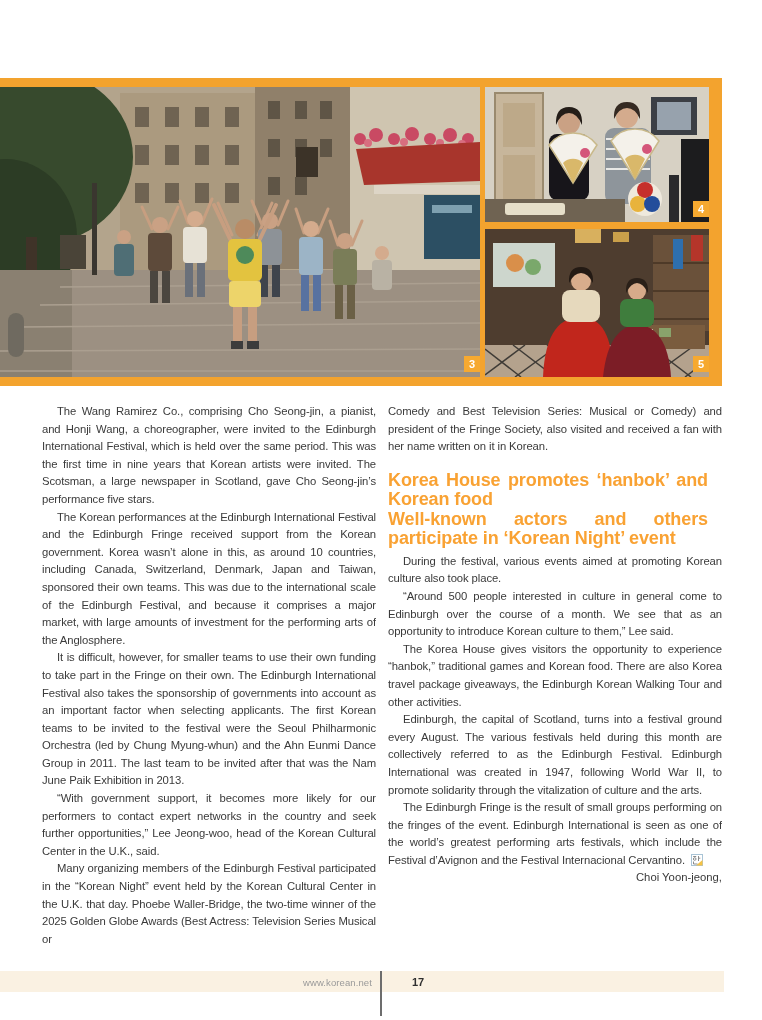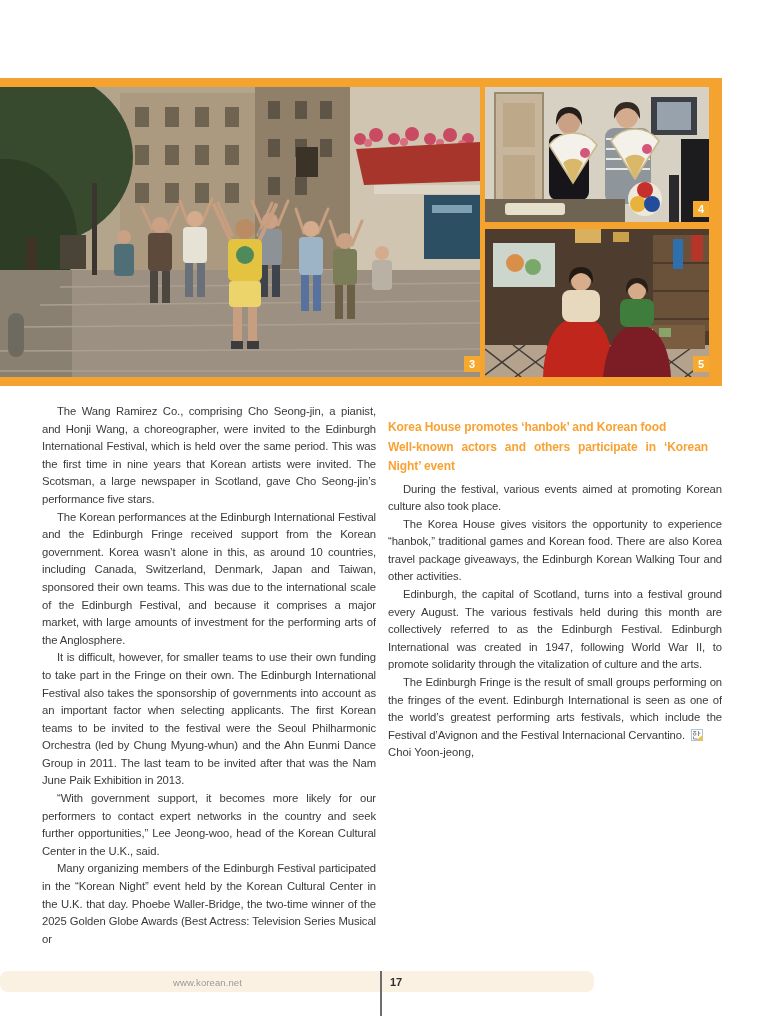--- a/index.html
+++ b/index.html
@@ -17,34 +17,34 @@
   .photo-bottom { flex:1; }
   .badge { position:absolute; right:0; bottom:5px; width:16px; height:16px;
     background:#f6a930; color:#ffffff; font-weight:bold; font-size:11px;
     display:flex; align-items:center; justify-content:center; }
 
   
   .columns { position:absolute; left:42px; top:403px; width:680px; display:flex; gap:12px; }
   .col { flex:1; height:560px; overflow:hidden; }
   .para { text-align:justify; font-size:11.3px; line-height:17.6px; color:#3a3a3a; letter-spacing:-0.1px; }
   .indent { text-indent:15px; }
-  .heading { margin:15px 14px 4px 0; color:#f9a233; font-size:12px; line-height:19.5px;
+  .heading { margin:15px 14px 4px 0; color:#f9a233; font-size:18px; line-height:19.5px;
     font-weight:bold; letter-spacing:-0.1px; }
   .hline { display:block; text-align:justify; }
-  .byline { font-size:11.3px; line-height:17.6px; color:#3a3a3a; }
+  .byline { text-align:right; font-size:11.3px; line-height:17.6px; color:#3a3a3a; }
   .byline span { display:block; }
 
   .end-mark { display:inline-block; width:12px; height:12px; vertical-align:-2px; margin-left:3px; }
 
   
-  .footer-bar { position:absolute; left:0; top:971px; width:594px; height:21px; background:#faf1e2;border-radius:8px; }
+  .footer-bar { position:absolute; left:0; top:971px; width:724px; height:21px; background:#faf1e2; }
   .site { position:absolute; right:352px; top:50%; transform:translateY(-50%);
     font-size:9.5px; color:#9a9a9a; letter-spacing:0.1px; }
   .divider { position:absolute; left:380px; top:0; width:2px; height:45px; background:#6d6d6d; }
-  .pagenum { position:absolute; left:390px; top:50%; transform:translateY(-50%);
+  .pagenum { position:absolute; left:412px; top:50%; transform:translateY(-50%);
     font-size:11px; font-weight:bold; color:#2f2f2f; }
 </style>
 </head>
 <body>
 
 <div>
 
   <div class="photo-frame">
 
     <div class="photo photo-large">
@@ -267,25 +267,27 @@
   <div class="columns">
     <div class="col">
       <p class="para indent">The Wang Ramirez Co., comprising Cho Seong-jin, a pianist, and Honji Wang, a choreographer, were invited to the Edinburgh International Festival, which is held over the same period. This was the first time in nine years that Korean artists were invited. The Scotsman, a large newspaper in Scotland, gave Cho Seong-jin’s performance five stars.</p>
       <p class="para indent">The Korean performances at the Edinburgh International Festival and the Edinburgh Fringe received support from the Korean government. Korea wasn’t alone in this, as around 10 countries, including Canada, Switzerland, Denmark, Japan and Taiwan, sponsored their own teams. This was due to the international scale of the Edinburgh Festival, and because it comprises a major market, with large amounts of investment for the performing arts of the Anglosphere.</p>
       <p class="para indent">It is difficult, however, for smaller teams to use their own funding to take part in the Fringe on their own. The Edinburgh International Festival also takes the sponsorship of governments into account as an important factor when selecting applicants. The first Korean teams to be invited to the festival were the Seoul Philharmonic Orchestra (led by Chung Myung-whun) and the Ahn Eunmi Dance Group in 2011. The last team to be invited after that was the Nam June Paik Exhibition in 2013.</p>
       <p class="para indent">“With government support, it becomes more likely for our performers to contact expert networks in the country and seek further opportunities,” Lee Jeong-woo, head of the Korean Cultural Center in the U.K., said.</p>
       <p class="para indent">Many organizing members of the Edinburgh Festival participated in the “Korean Night” event held by the Korean Cultural Center in the U.K. that day. Phoebe Waller-Bridge, the two-time winner of the 2025 Golden Globe Awards (Best Actress: Television Series Musical or</p>
     </div>
 
     <div class="col">
+      <p class="para">Comedy and Best Television Series: Musical or Comedy) and president of the Fringe Society, also visited and received a fan with her name written on it in Korean.</p>
       <h3 class="heading">
         <span class="hline">Korea House promotes ‘hanbok’ and Korean food</span>
         <span class="hline">Well-known actors and others participate in ‘Korean Night’ event</span>
       </h3>
       <p class="para indent">During the festival, various events aimed at promoting Korean culture also took place.</p>
+      <p class="para indent">“Around 500 people interested in culture in general come to Edinburgh over the course of a month. We see that as an opportunity to introduce Korean culture to them,” Lee said.</p>
       <p class="para indent">The Korea House gives visitors the opportunity to experience “hanbok,” traditional games and Korean food. There are also Korea travel package giveaways, the Edinburgh Korean Walking Tour and other activities.</p>
       <p class="para indent">Edinburgh, the capital of Scotland, turns into a festival ground every August. The various festivals held during this month are collectively referred to as the Edinburgh Festival. Edinburgh International was created in 1947, following World War II, to promote solidarity through the vitalization of culture and the arts.</p>
       <p class="para indent">
         <span>The Edinburgh Fringe is the result of small groups performing on the fringes of the event. Edinburgh International is seen as one of the world’s greatest performing arts festivals, which include the Festival d’Avignon and the Festival Internacional Cervantino.</span>
         <svg class="end-mark" viewBox="0 0 12 12">
           <rect x="0.5" y="0.5" width="11" height="11" fill="#ffffff" stroke="#a9c4d6" stroke-width="1"></rect>
           <path d="M11.5,6 L11.5,11.5 L5,11.5 Z" fill="#f6c244"></path>
           <g stroke="#8a8a8a" stroke-width="1" fill="none">
             <line x1="2.2" y1="2.5" x2="5.2" y2="2.5"></line>
             <circle cx="3.7" cy="5" r="1.3"></circle>

